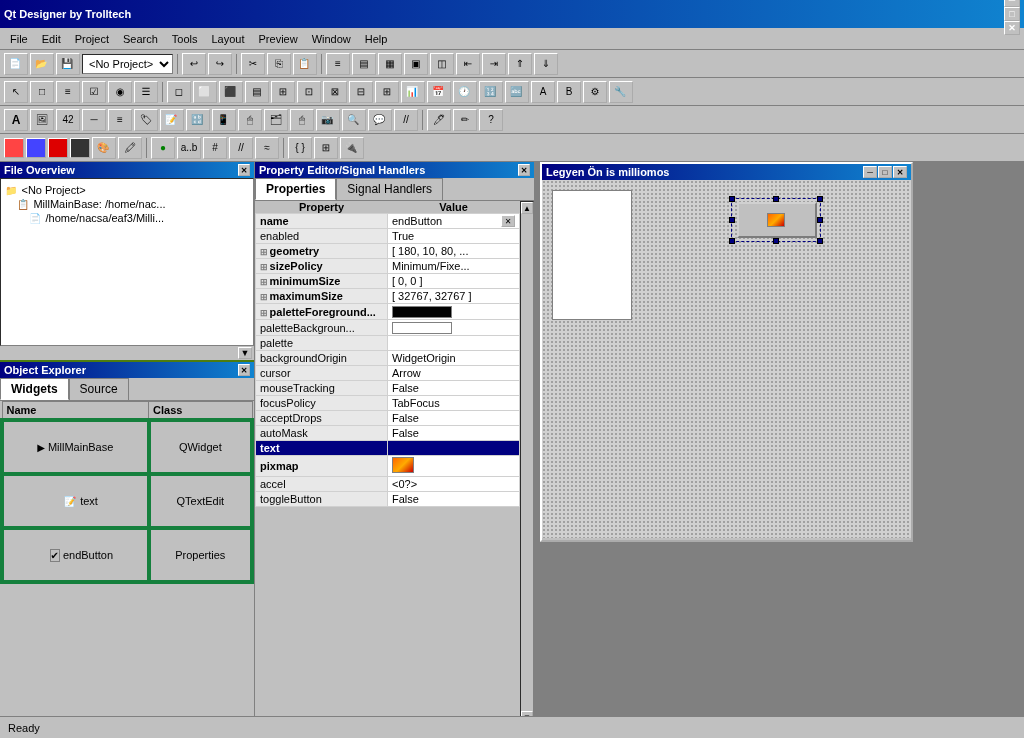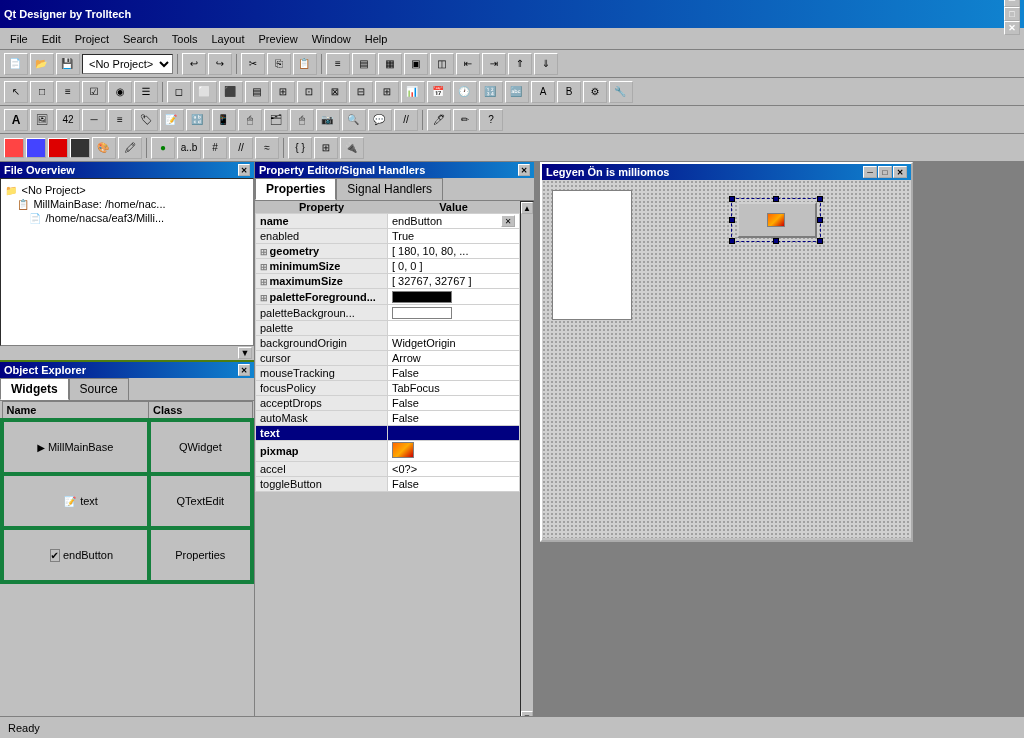--- a/index.html
+++ b/index.html
@@ -577,20 +577,26 @@
               <td class="prop-value">True</td>
             </tr>
             <tr class="prop-row">
               <td class="prop-name bold">
                 <span class="prop-expand">⊞</span>geometry
               </td>
               <td class="prop-value">[ 180, 10, 80, ...</td>
             </tr>
             <tr class="prop-row">
               <td class="prop-name bold">
+                <span class="prop-expand">⊞</span>sizePolicy
+              </td>
+              <td class="prop-value">Minimum/Fixe...</td>
+            </tr>
+            <tr class="prop-row">
+              <td class="prop-name bold">
                 <span class="prop-expand">⊞</span>minimumSize
               </td>
               <td class="prop-value">[ 0, 0 ]</td>
             </tr>
             <tr class="prop-row">
               <td class="prop-name bold">
                 <span class="prop-expand">⊞</span>maximumSize
               </td>
               <td class="prop-value">[ 32767, 32767 ]</td>
             </tr>

